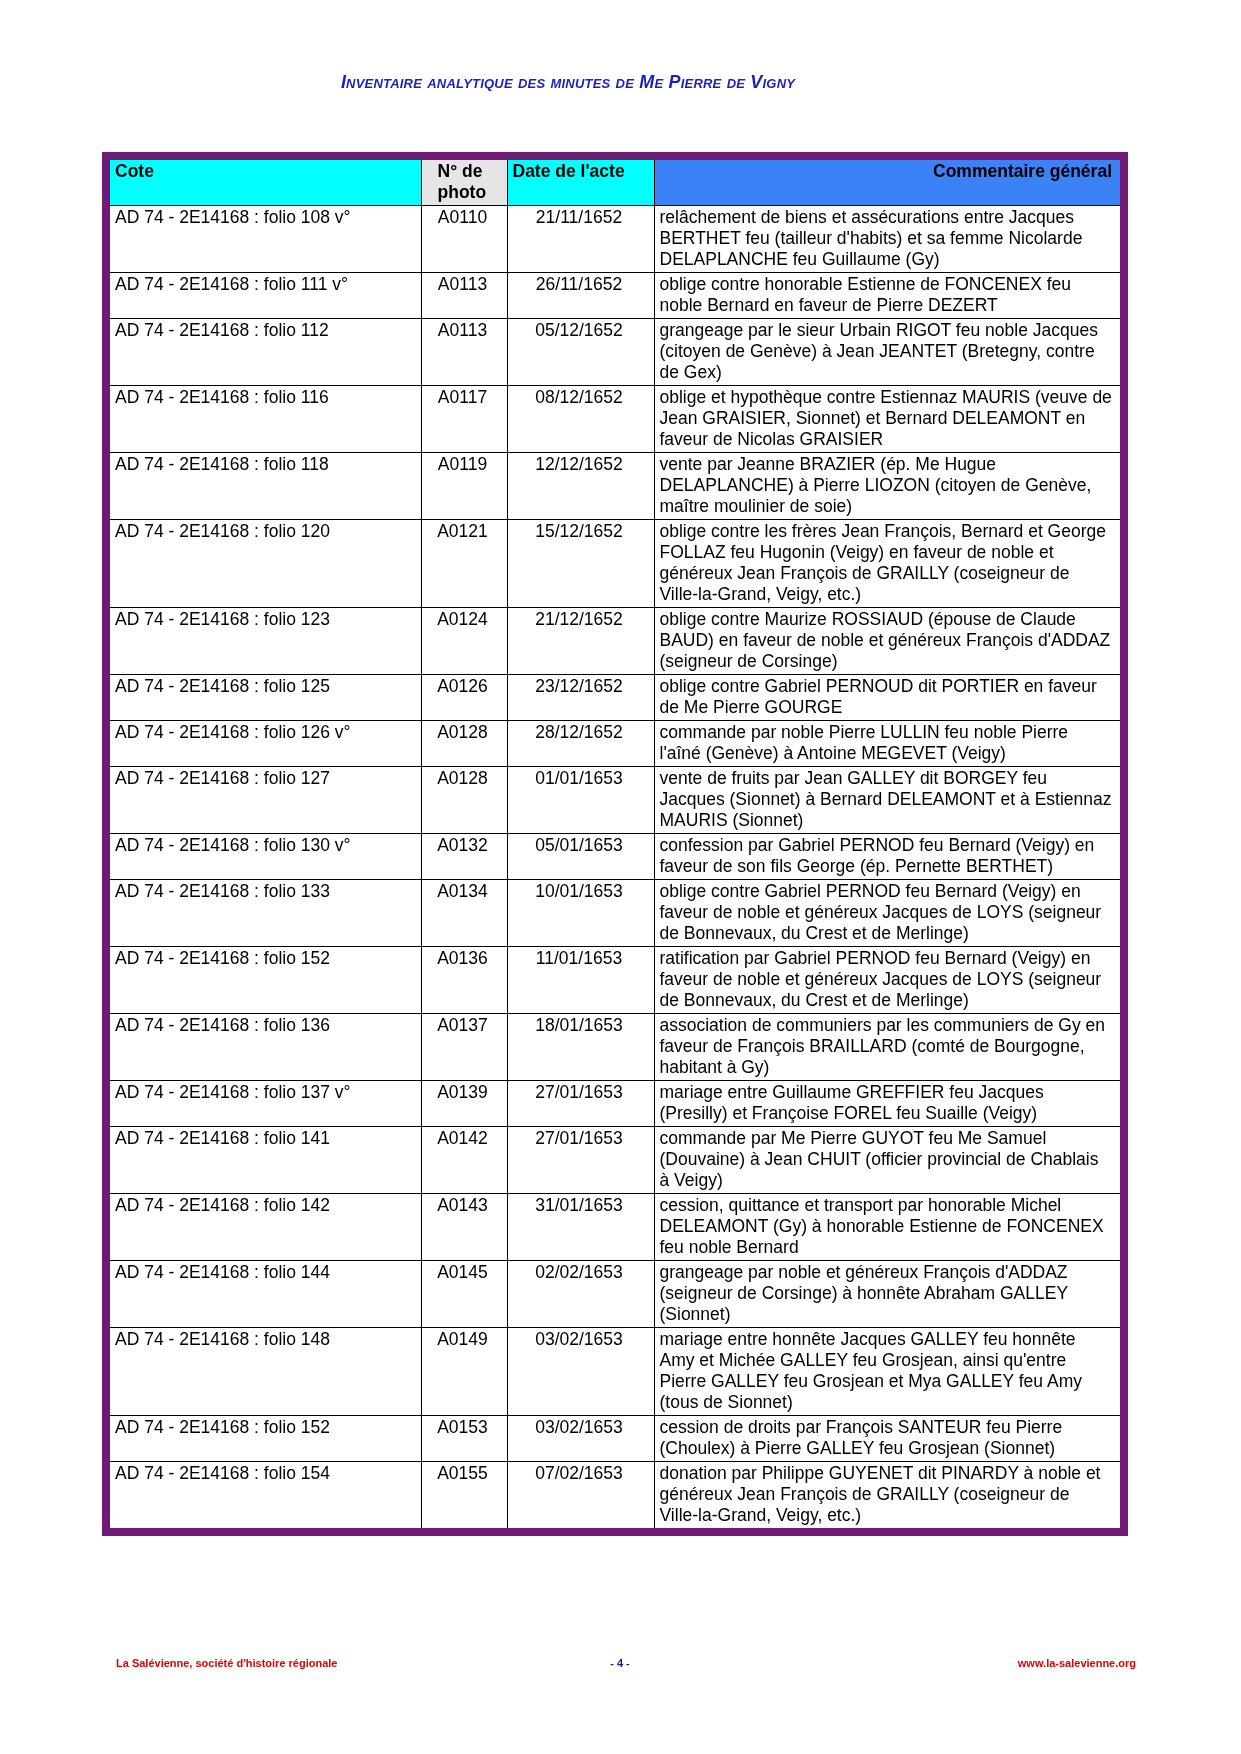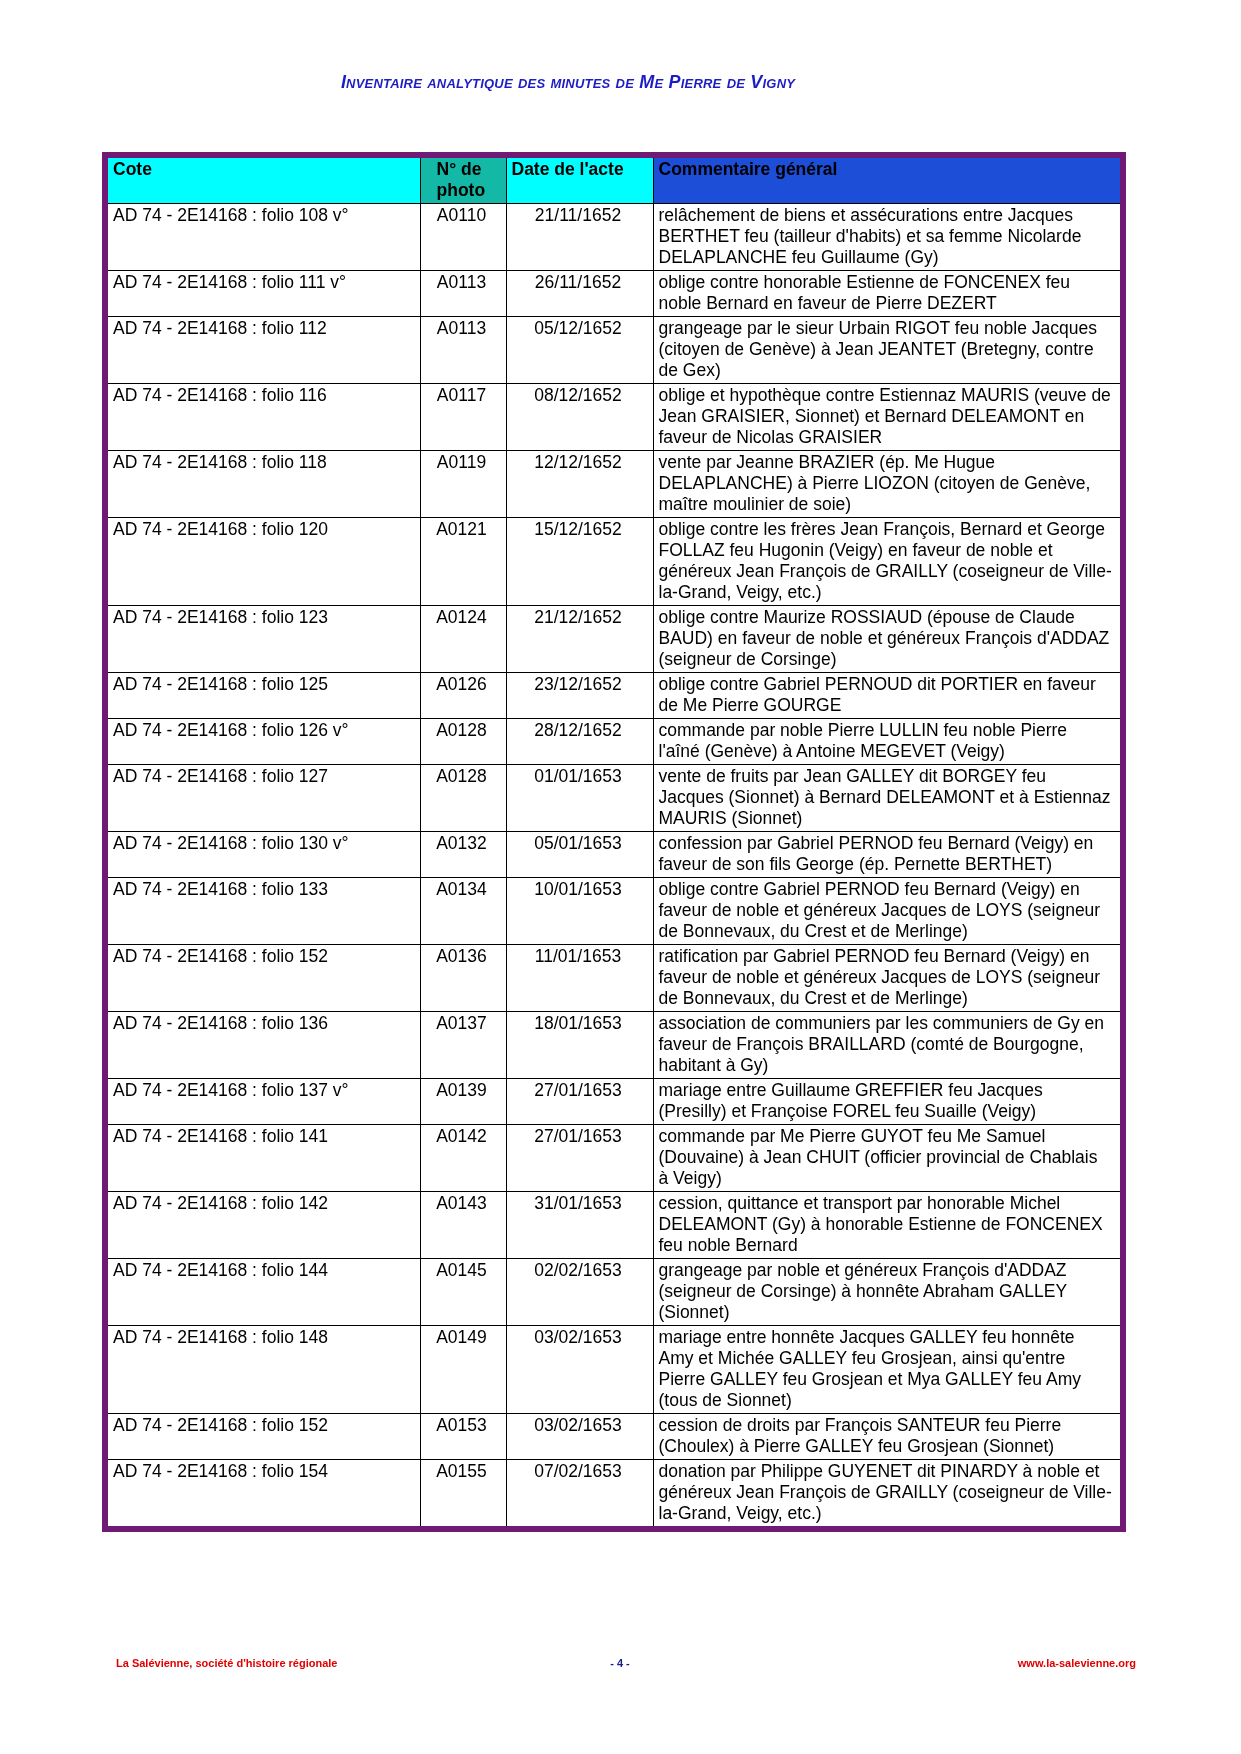--- a/index.html
+++ b/index.html
@@ -25,21 +25,21 @@
     font-variant: small-caps;
     letter-spacing: 0.2px;
   }
   table.inventory {
     position: absolute;
     left: 102px;
     top: 152px;
     width: 1018px;
     border-collapse: collapse;
     table-layout: fixed;
-    border: 6px solid #701a75;
+    border: 8px solid #701a75;
   }
   table.inventory th, table.inventory td {
     border: 1px solid #000;
     vertical-align: top;
     font-size: 17.5px;
     line-height: 21px;
     padding: 1px 8px 2px 5px;
     overflow: hidden;
     word-wrap: normal;
   }
@@ -77,23 +77,23 @@
   <table class="inventory">
     <colgroup>
       <col class="w-cote">
       <col class="w-photo">
       <col class="w-date">
       <col class="w-comment">
     </colgroup>
     <thead>
       <tr>
         <th class="c-cote" style="background: rgb(0, 255, 255);">Cote</th>
-        <th class="c-photo" style="background: #14b8a6; padding-left: 16px;">N° de photo</th>
+        <th class="c-photo" style="background: #e5e5e5; padding-left: 16px;">N° de photo</th>
         <th class="c-date" style="background: rgb(0, 255, 255);">Date de l'acte</th>
-        <th class="c-comment" style="background: #1d4ed8;">Commentaire général</th>
+        <th class="c-comment" style="background: #3b82f6; text-align: right;">Commentaire général</th>
       </tr>
     </thead>
     <tbody>
     <tr>
       <td class="c-cote">AD 74 - 2E14168 : folio 108 v°</td>
       <td class="c-photo">A0110</td>
       <td class="c-date">21/11/1652</td>
       <td class="c-comment">relâchement de biens et assécurations entre Jacques BERTHET feu (tailleur d'habits) et sa femme Nicolarde DELAPLANCHE feu Guillaume (Gy)</td>
     </tr>
 

